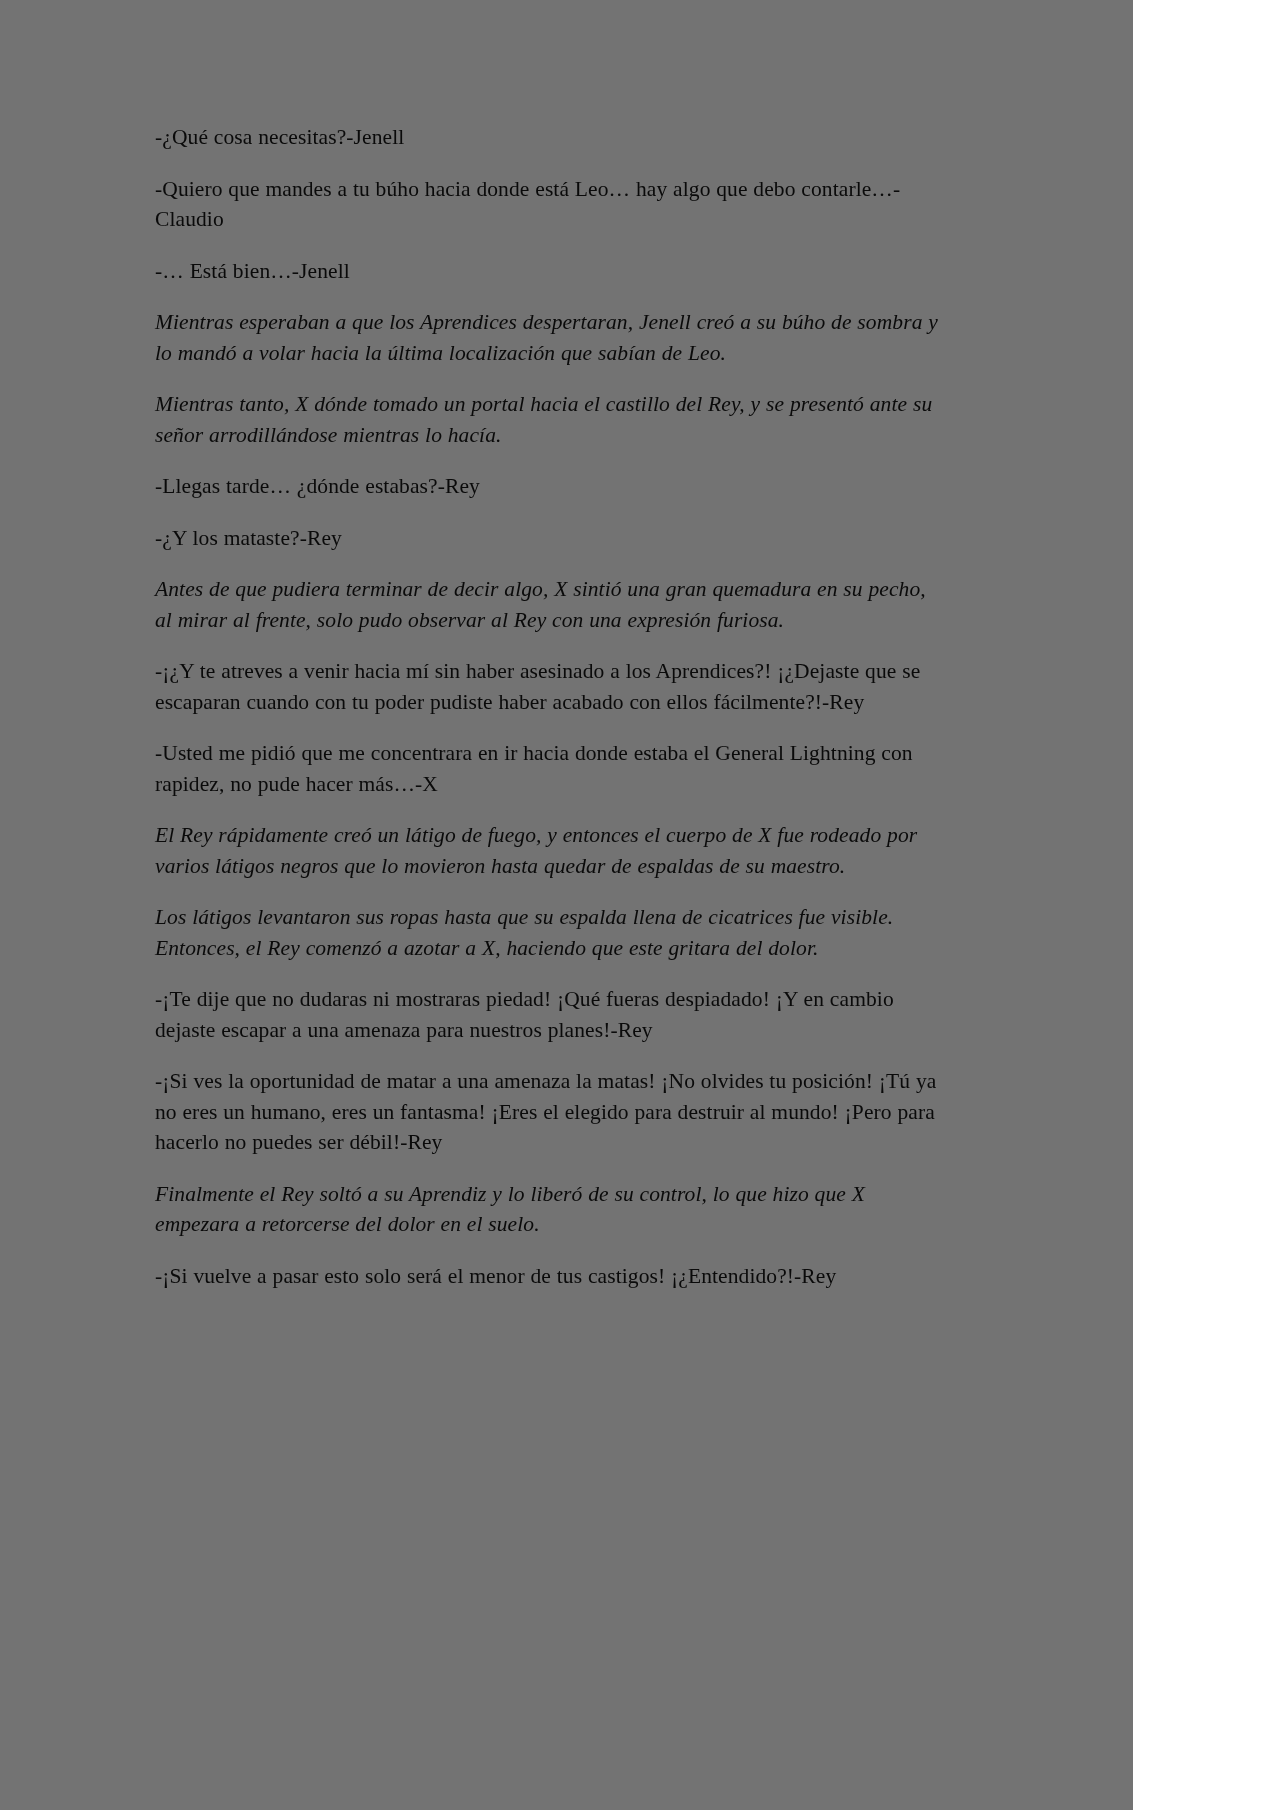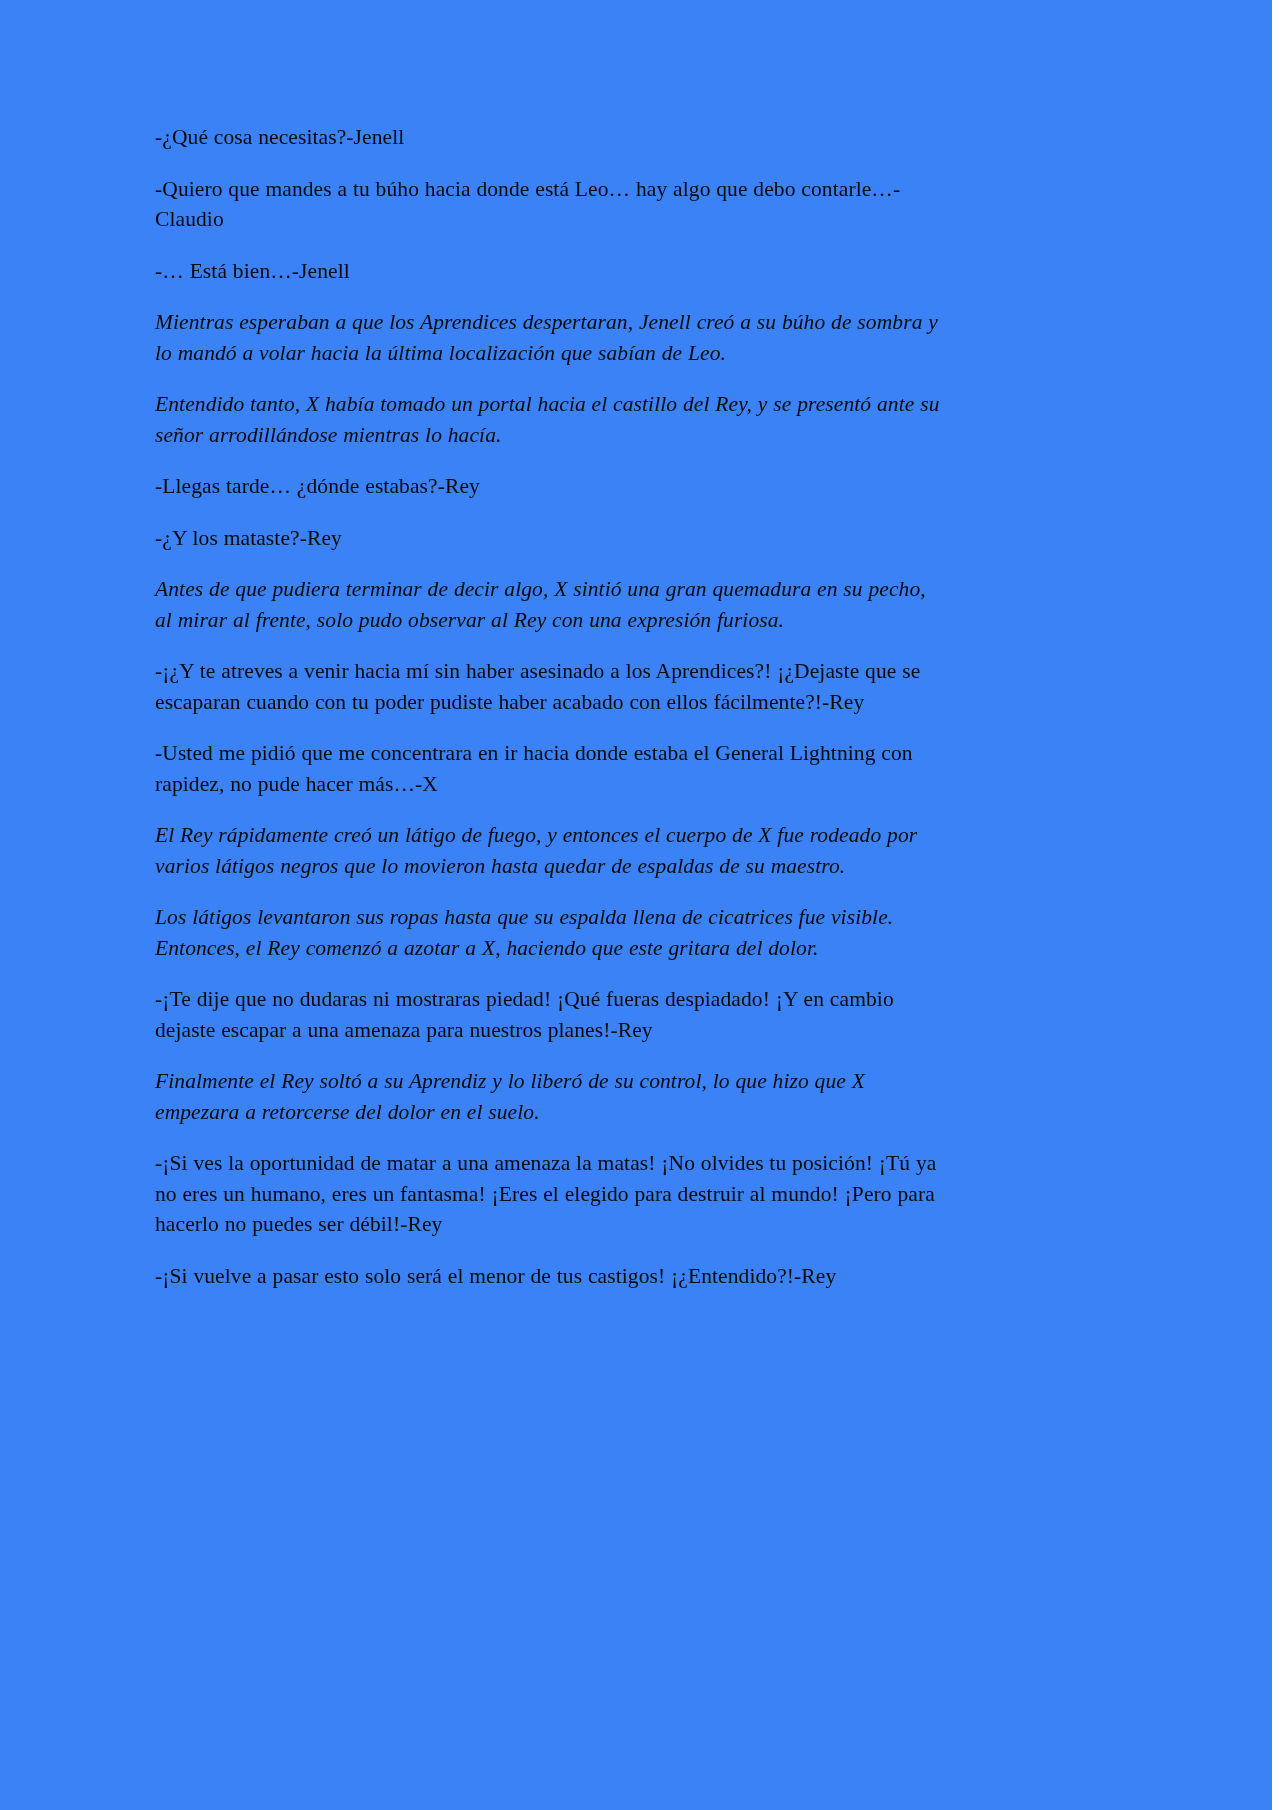--- a/index.html
+++ b/index.html
@@ -9,23 +9,23 @@
   }
   body {
     width: 1280px;
     height: 1810px;
     font-family: "Liberation Serif", "DejaVu Serif", serif;
     color: #000000;
     -webkit-font-smoothing: antialiased;
   }
   .page {
     position: relative;
-    width: 1272px;
+    width: 1133px;
     height: 1810px;
-    background: #3b82f6;
+    background: #737373;
     box-sizing: border-box;
   }
   .doc-body {
     position: absolute;
     left: 155px;
     top: 122px;
     width: 792px;
   }
   .para {
     margin: 0 0 21px 0;
@@ -48,26 +48,26 @@
 </style>
 </head>
 <body>
 
 <div class="page">
   <div class="doc-body" id="doc-body">
       <p class="para dialogue">-¿Qué cosa necesitas?-Jenell</p>
       <p class="para dialogue">-Quiero que mandes a tu búho hacia donde está Leo… hay algo que debo contarle…-Claudio</p>
       <p class="para dialogue">-… Está bien…-Jenell</p>
       <p class="para narrative">Mientras esperaban a que los Aprendices despertaran, Jenell creó a su búho de sombra y lo mandó a volar hacia la última localización que sabían de Leo.</p>
-      <p class="para narrative">Entendido tanto, X había tomado un portal hacia el castillo del Rey, y se presentó ante su señor arrodillándose mientras lo hacía.</p>
+      <p class="para narrative">Mientras tanto, X dónde tomado un portal hacia el castillo del Rey, y se presentó ante su señor arrodillándose mientras lo hacía.</p>
       <p class="para dialogue">-Llegas tarde… ¿dónde estabas?-Rey</p>
       <p class="para dialogue">-¿Y los mataste?-Rey</p>
       <p class="para narrative">Antes de que pudiera terminar de decir algo, X sintió una gran quemadura en su pecho, al mirar al frente, solo pudo observar al Rey con una expresión furiosa.</p>
       <p class="para dialogue">-¡¿Y te atreves a venir hacia mí sin haber asesinado a los Aprendices?! ¡¿Dejaste que se escaparan cuando con tu poder pudiste haber acabado con ellos fácilmente?!-Rey</p>
       <p class="para dialogue">-Usted me pidió que me concentrara en ir hacia donde estaba el General Lightning con rapidez, no pude hacer más…-X</p>
       <p class="para narrative">El Rey rápidamente creó un látigo de fuego, y entonces el cuerpo de X fue rodeado por varios látigos negros que lo movieron hasta quedar de espaldas de su maestro.</p>
       <p class="para narrative">Los látigos levantaron sus ropas hasta que su espalda llena de cicatrices fue visible. Entonces, el Rey comenzó a azotar a X, haciendo que este gritara del dolor.</p>
       <p class="para dialogue">-¡Te dije que no dudaras ni mostraras piedad! ¡Qué fueras despiadado! ¡Y en cambio dejaste escapar a una amenaza para nuestros planes!-Rey</p>
+      <p class="para dialogue">-¡Si ves la oportunidad de matar a una amenaza la matas! ¡No olvides tu posición! ¡Tú ya no eres un humano, eres un fantasma! ¡Eres el elegido para destruir al mundo! ¡Pero para hacerlo no puedes ser débil!-Rey</p>
       <p class="para narrative">Finalmente el Rey soltó a su Aprendiz y lo liberó de su control, lo que hizo que X empezara a retorcerse del dolor en el suelo.</p>
-      <p class="para dialogue">-¡Si ves la oportunidad de matar a una amenaza la matas! ¡No olvides tu posición! ¡Tú ya no eres un humano, eres un fantasma! ¡Eres el elegido para destruir al mundo! ¡Pero para hacerlo no puedes ser débil!-Rey</p>
       <p class="para dialogue">-¡Si vuelve a pasar esto solo será el menor de tus castigos! ¡¿Entendido?!-Rey</p>
     </div>
 </div>
 
 </body></html>

